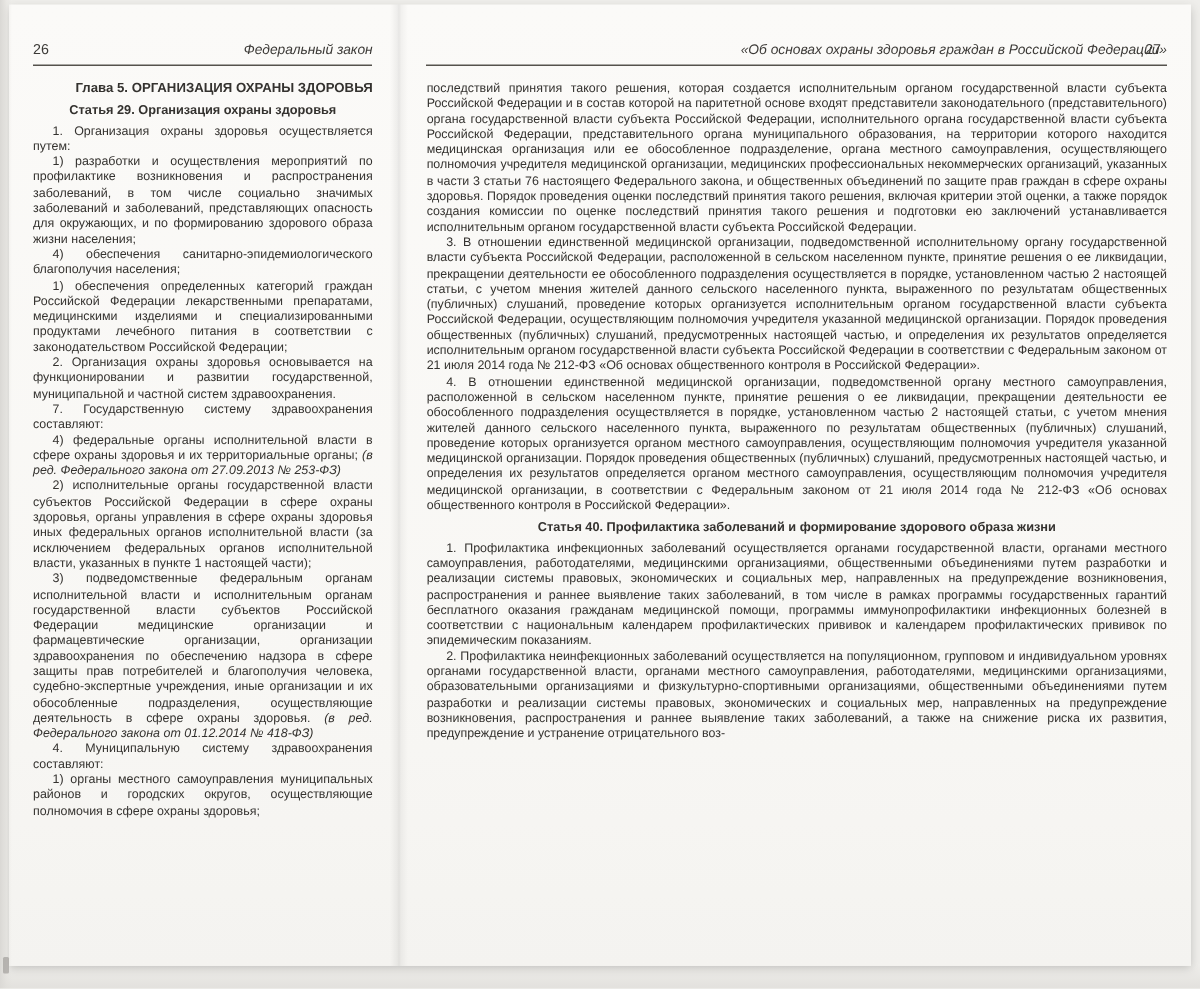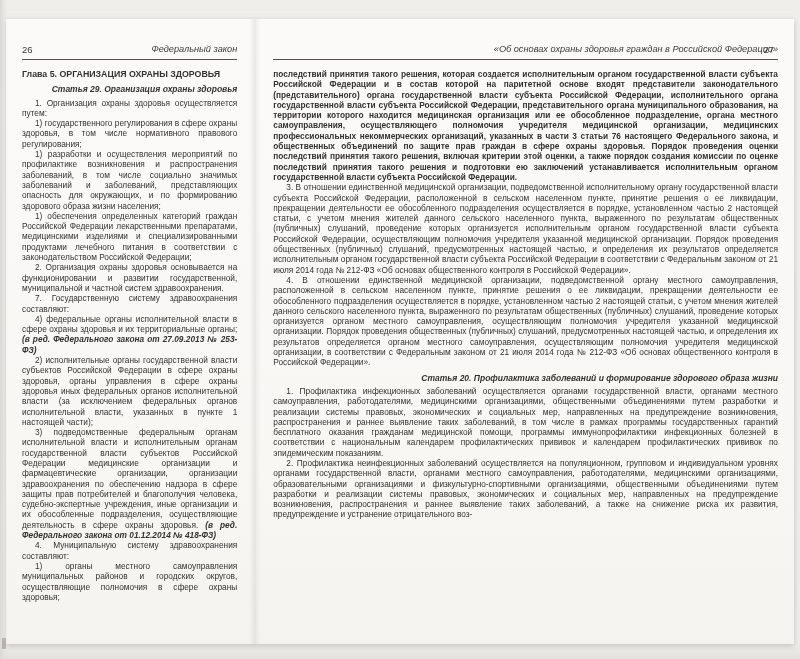--- a/index.html
+++ b/index.html
@@ -24,21 +24,20 @@
   }
   .photo .corner-tick{
     position:absolute;left:2px;bottom:10px;width:4px;height:11px;
     background:#8f8d89;opacity:.55;border-radius:1px;
   }
   .spread{
     position:absolute;left:6px;top:3px;right:6px;bottom:15px;
     background:linear-gradient(180deg,#fbfaf8 0%,#f8f7f4 70%,#f4f3f0 100%);
     box-shadow:0 2px 6px rgba(60,58,54,.25);
     display:flex;
-    margin-top:16px;
   }
   .gutter{
     width:12px;flex:0 0 12px;
     background:linear-gradient(90deg,rgba(0,0,0,0) 0%,rgba(0,0,0,.05) 40%,rgba(0,0,0,.08) 50%,rgba(0,0,0,.04) 62%,rgba(0,0,0,0) 100%);
   }
   .page{
     flex:1 1 auto;position:relative;
     padding:24px 12px 0 16px;
     color:#33312e;
   }
@@ -54,49 +53,49 @@
   }
   .page.left .pagenum{left:0;}
   .page.right .pagenum{right:4px;}
   .rule{border-top:1px solid #55524d;margin-top:3px;}
   .body{
     margin-top:9px;
     font-size:8.3px;line-height:10.3px;text-align:justify;
     color:#34322f;
   }
   .body p{margin:0;text-indent:13px;}
-  .body p.cont{text-indent:0;font-weight:bold;}
+  .body p.cont{text-indent:0;}
   .body p.chapter{
-    text-align:left;font-weight:bold;text-indent:0;
+    text-align:right;font-weight:bold;text-indent:0;
     font-size:8.8px;margin:2px 0 5px;
   }
   .body p.article{
-    font-weight:bold;text-indent:0;text-align:right;
-    font-size:8.5px;margin:5px 0 3px;font-style:italic;
+    font-weight:bold;text-indent:0;text-align:center;
+    font-size:8.5px;margin:5px 0 3px;
   }
-  .i{font-style:italic;font-weight:bold;}
+  .i{font-style:italic;font-weight:normal;}
 </style>
 </head>
 <body>
 
 <div class="photo">
   <div class="spread">
 
     <div class="page left">
       <div class="pagehead">
         <span class="pagenum">26</span>
         <span class="runhead">Федеральный закон</span>
       </div>
       <div class="rule"></div>
       <div class="body">
           <p class="chapter"><span>Глава 5. ОРГАНИЗАЦИЯ ОХРАНЫ ЗДОРОВЬЯ</span></p>
           <p class="article"><span>Статья 29. Организация охраны здоровья</span></p>
           <p class="p"><span>1. Организация охраны здоровья осуществляется путем:</span></p>
-          <p class="p"><span>1) государственного регулирования в сфере охраны здоровья, в том числе нормативного правового регулирования;</span></p>
           <p class="p"><span>1) разработки и осуществления мероприятий по профилактике возникновения и распространения заболеваний, в том числе социально значимых заболеваний и заболеваний, представляющих опасность для окружающих, и по формированию здорового образа жизни населения;</span></p>
+          <p class="p"><span>4) обеспечения санитарно-эпидемиологического благополучия населения;</span></p>
           <p class="p"><span>1) обеспечения определенных категорий граждан Российской Федерации лекарственными препаратами, медицинскими изделиями и специализированными продуктами лечебного питания в соответствии с законодательством Российской Федерации;</span></p>
           <p class="p"><span>2. Организация охраны здоровья основывается на функционировании и развитии государственной, муниципальной и частной систем здравоохранения.</span></p>
           <p class="p"><span>7. Государственную систему здравоохранения составляют:</span></p>
           <p class="p"><span>4) федеральные органы исполнительной власти в сфере охраны здоровья и их территориальные органы; </span><span class="i">(в ред. Федерального закона от 27.09.2013 № 253-ФЗ)</span></p>
           <p class="p"><span>2) исполнительные органы государственной власти субъектов Российской Федерации в сфере охраны здоровья, органы управления в сфере охраны здоровья иных федеральных органов исполнительной власти (за исключением федеральных органов исполнительной власти, указанных в пункте 1 настоящей части);</span></p>
           <p class="p"><span>3) подведомственные федеральным органам исполнительной власти и исполнительным органам государственной власти субъектов Российской Федерации медицинские организации и фармацевтические организации, организации здравоохранения по обеспечению надзора в сфере защиты прав потребителей и благополучия человека, судебно-экспертные учреждения, иные организации и их обособленные подразделения, осуществляющие деятельность в сфере охраны здоровья. </span><span class="i">(в ред. Федерального закона от 01.12.2014 № 418-ФЗ)</span></p>
           <p class="p"><span>4. Муниципальную систему здравоохранения составляют:</span></p>
           <p class="p"><span>1) органы местного самоуправления муниципальных районов и городских округов, осуществляющие полномочия в сфере охраны здоровья;</span></p>
         </div>
     </div>
@@ -106,21 +105,21 @@
     <div class="page right">
       <div class="pagehead">
         <span class="runhead">«Об основах охраны здоровья граждан в Российской Федерации»</span>
         <span class="pagenum">27</span>
       </div>
       <div class="rule"></div>
       <div class="body">
           <p class="cont"><span>последствий принятия такого решения, которая создается исполнительным органом государственной власти субъекта Российской Федерации и в состав которой на паритетной основе входят представители законодательного (представительного) органа государственной власти субъекта Российской Федерации, исполнительного органа государственной власти субъекта Российской Федерации, представительного органа муниципального образования, на территории которого находится медицинская организация или ее обособленное подразделение, органа местного самоуправления, осуществляющего полномочия учредителя медицинской организации, медицинских профессиональных некоммерческих организаций, указанных в части 3 статьи 76 настоящего Федерального закона, и общественных объединений по защите прав граждан в сфере охраны здоровья. Порядок проведения оценки последствий принятия такого решения, включая критерии этой оценки, а также порядок создания комиссии по оценке последствий принятия такого решения и подготовки ею заключений устанавливается исполнительным органом государственной власти субъекта Российской Федерации.</span></p>
           <p class="p"><span>3. В отношении единственной медицинской организации, подведомственной исполнительному органу государственной власти субъекта Российской Федерации, расположенной в сельском населенном пункте, принятие решения о ее ликвидации, прекращении деятельности ее обособленного подразделения осуществляется в порядке, установленном частью 2 настоящей статьи, с учетом мнения жителей данного сельского населенного пункта, выраженного по результатам общественных (публичных) слушаний, проведение которых организуется исполнительным органом государственной власти субъекта Российской Федерации, осуществляющим полномочия учредителя указанной медицинской организации. Порядок проведения общественных (публичных) слушаний, предусмотренных настоящей частью, и определения их результатов определяется исполнительным органом государственной власти субъекта Российской Федерации в соответствии с Федеральным законом от 21 июля 2014 года № 212-ФЗ «Об основах общественного контроля в Российской Федерации».</span></p>
           <p class="p"><span>4. В отношении единственной медицинской организации, подведомственной органу местного самоуправления, расположенной в сельском населенном пункте, принятие решения о ее ликвидации, прекращении деятельности ее обособленного подразделения осуществляется в порядке, установленном частью 2 настоящей статьи, с учетом мнения жителей данного сельского населенного пункта, выраженного по результатам общественных (публичных) слушаний, проведение которых организуется органом местного самоуправления, осуществляющим полномочия учредителя указанной медицинской организации. Порядок проведения общественных (публичных) слушаний, предусмотренных настоящей частью, и определения их результатов определяется органом местного самоуправления, осуществляющим полномочия учредителя медицинской организации, в соответствии с Федеральным законом от 21 июля 2014 года № 212-ФЗ «Об основах общественного контроля в Российской Федерации».</span></p>
-          <p class="article"><span>Статья 20. Профилактика заболеваний и формирование здорового образа жизни</span></p>
+          <p class="article"><span>Статья 40. Профилактика заболеваний и формирование здорового образа жизни</span></p>
           <p class="p"><span>1. Профилактика инфекционных заболеваний осуществляется органами государственной власти, органами местного самоуправления, работодателями, медицинскими организациями, общественными объединениями путем разработки и реализации системы правовых, экономических и социальных мер, направленных на предупреждение возникновения, распространения и раннее выявление таких заболеваний, в том числе в рамках программы государственных гарантий бесплатного оказания гражданам медицинской помощи, программы иммунопрофилактики инфекционных болезней в соответствии с национальным календарем профилактических прививок и календарем профилактических прививок по эпидемическим показаниям.</span></p>
           <p class="p"><span>2. Профилактика неинфекционных заболеваний осуществляется на популяционном, групповом и индивидуальном уровнях органами государственной власти, органами местного самоуправления, работодателями, медицинскими организациями, образовательными организациями и физкультурно-спортивными организациями, общественными объединениями путем разработки и реализации системы правовых, экономических и социальных мер, направленных на предупреждение возникновения, распространения и раннее выявление таких заболеваний, а также на снижение риска их развития, предупреждение и устранение отрицательного воз-</span></p>
         </div>
     </div>
 
   </div>
   <div class="edge-left"></div>
   <div class="edge-bottom"></div>
   <div class="corner-tick"></div>
 </div>

